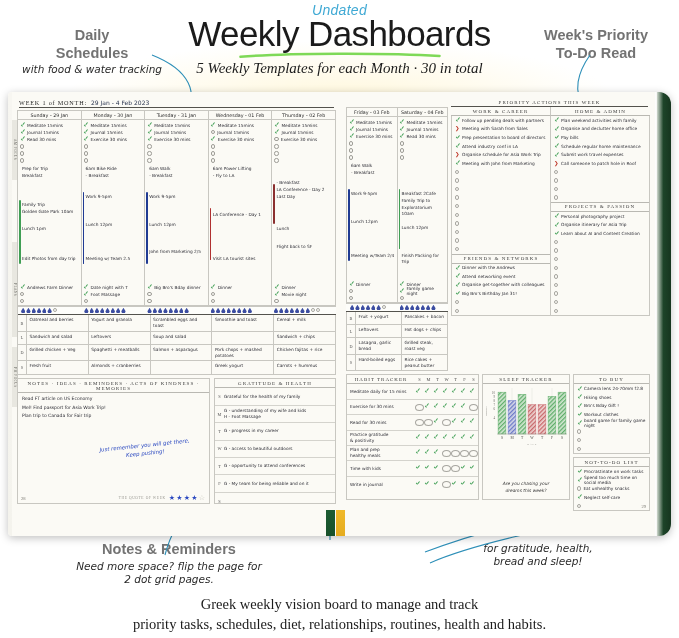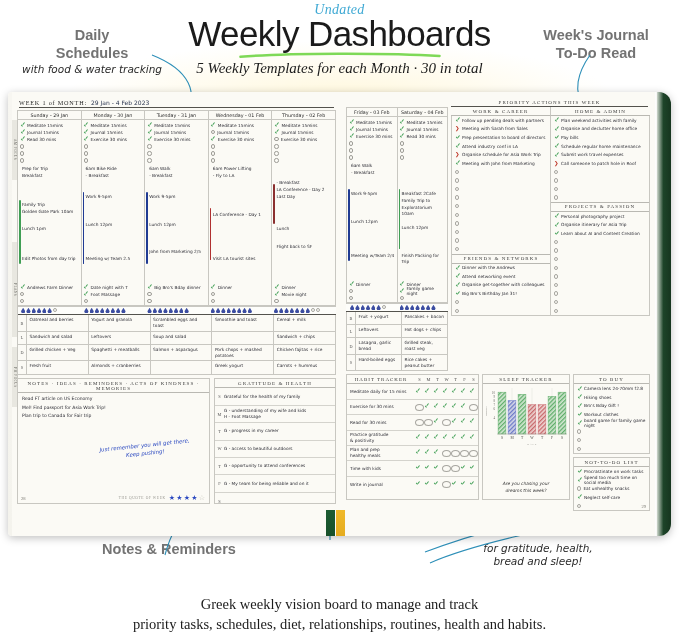--- a/index.html
+++ b/index.html
@@ -13,21 +13,21 @@
   .glow {
     position: absolute; left: 50%; top: 40px; transform: translateX(-50%);
     width: 560px; height: 120px;
     background: radial-gradient(ellipse at center, rgba(255,241,190,0.55) 0%, rgba(255,255,255,0) 70%);
     pointer-events: none;
   }
   
   .header { position: relative; height: 92px; }
   .undated {
     position: absolute; left: 50%; top: 2px; transform: translateX(-50%);
-    font-family: Liberation Serif, serif; font-style: italic;
+    font-family: Liberation Sans, sans-serif; font-style: italic;
     font-size: 14px; color: #3fa9d4; letter-spacing: .3px;
   }
   .title {
     position: absolute; left: 50%; top: 14px; transform: translateX(-50%);
     font-size: 35px; font-weight: normal; color: #1b1b1b; letter-spacing: -.6px;
     white-space: nowrap;
   }
   .underline {
     position: absolute; left: 50%; top: 52px; transform: translateX(-50%);
     width: 255px; height: 8px;
@@ -268,26 +268,28 @@
   <div class="subtitle">5 Weekly Templates for each Month  ·  30 in total</div>
 </div>
 
 <div class="call" id="call-daily">
   <div class="big"><span>Daily</span><br>
     <span>Schedules</span></div>
   <div class="small">with food &amp; water tracking</div>
 </div>
 
 <div class="call" id="call-priority">
-  <div class="big"><span>Week's Journal</span><br>
+  <div class="big"><span>Week's Priority</span><br>
     <span>To-Do Read</span></div>
 </div>
 
 <div class="call" id="call-notes">
   <div class="big">Notes &amp; Reminders</div>
+  <div class="small" style="white-space:pre-line">Need more space? flip the page for
+2 dot grid pages.</div>
 </div>
 
 <div class="call" id="call-trackers">
   <div class="small" style="white-space:pre-line">for gratitude, health,
 bread and sleep!</div>
 </div>
 
 <svg class="arcs">
   <g stroke="#2d8fb8" fill="none" stroke-width="1.1">
     <path d="M152 55 C190 70, 200 95, 183 112"></path>

